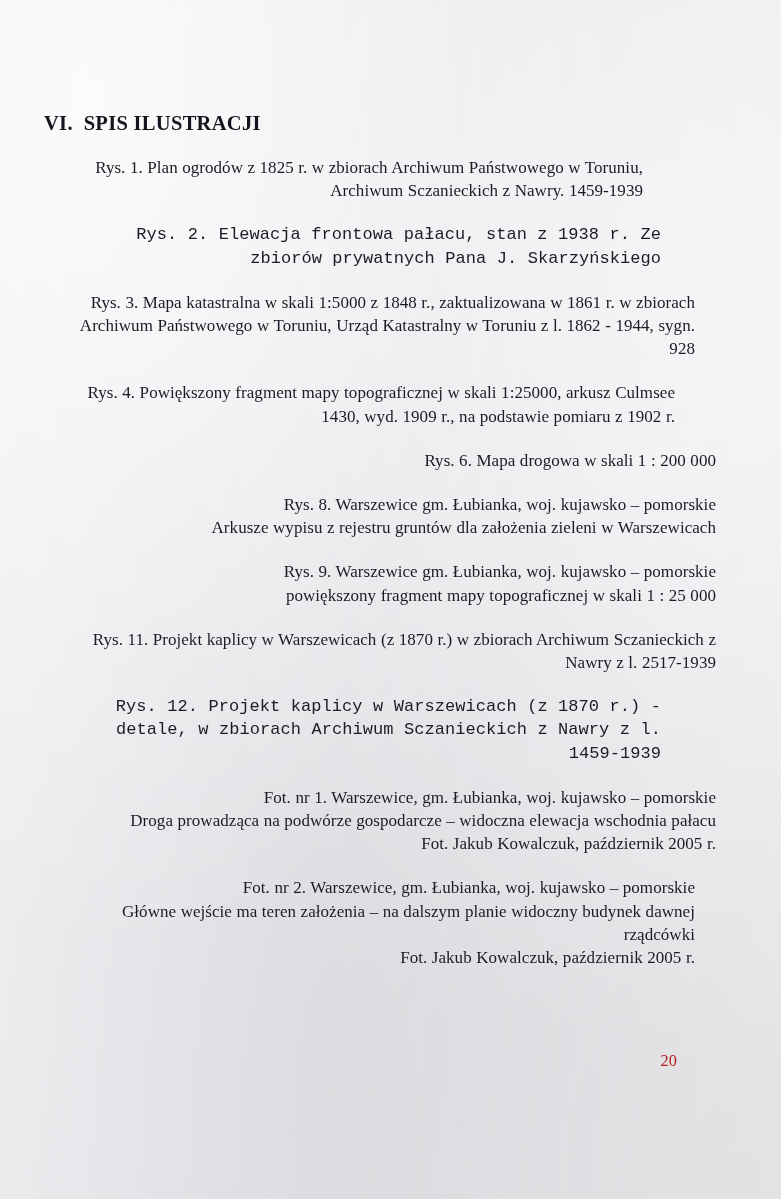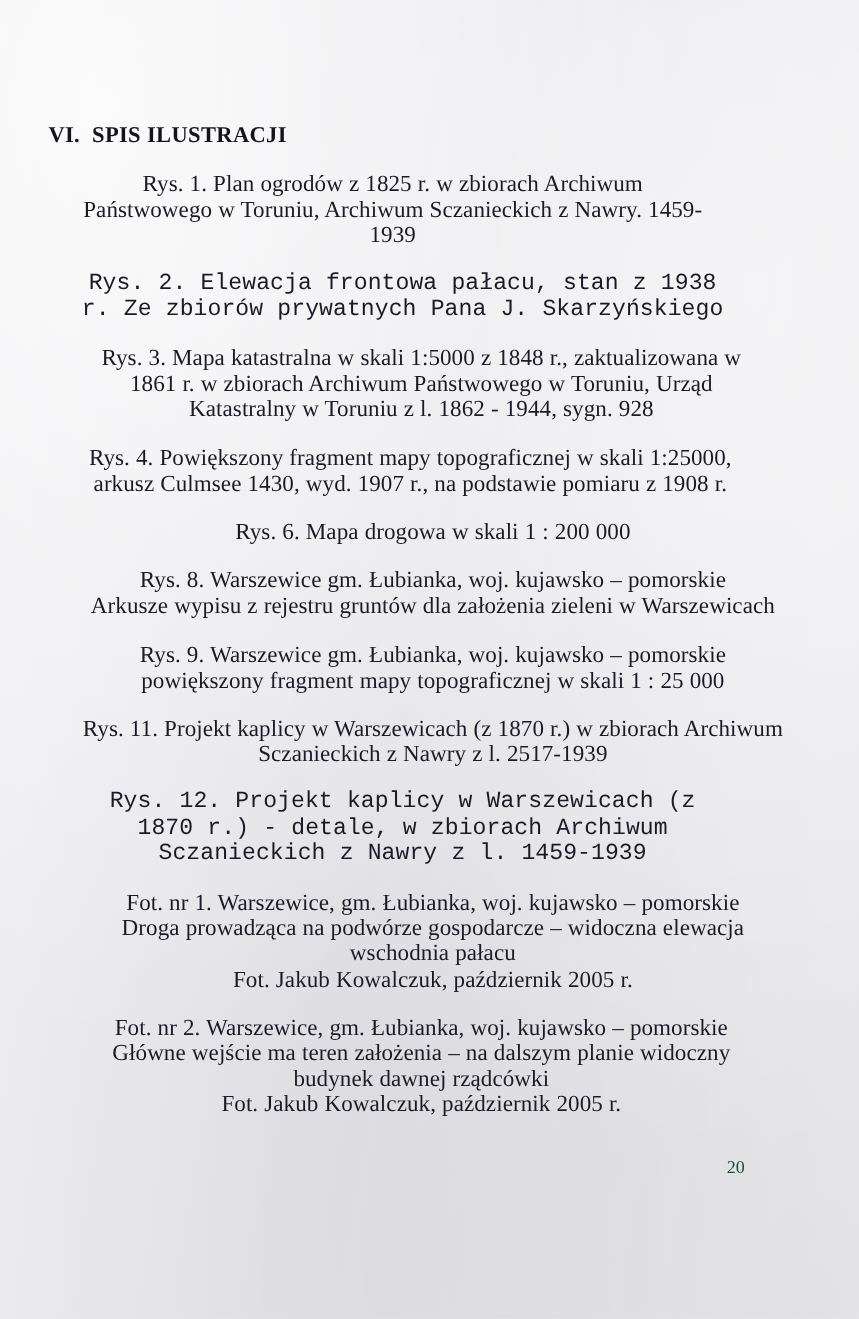--- a/index.html
+++ b/index.html
@@ -53,57 +53,57 @@
 
   .entries {
     position: absolute;
     left: 71px;
     top: 156px;
     width: 645px;
   }
 
   .entry {
     margin: 0 0 21px 0;
-    font-size: 21px;
+    font-size: 17px;
     line-height: 23.2px;
     color: #1b1b28;
-    text-align: center;
+    text-align: right;
     letter-spacing: 0.05px;
     word-spacing: 0.2px;
   }
   .entry:last-child { margin-bottom: 0; }
   .w-570 { width: 572px; }
   .w-588 { width: 590px; font-family: Liberation Mono, monospace; }
   .w-600 { width: 604px; }
   .w-620 { width: 624px; }
   .w-645 { width: 645px; }
 
   .page-number {
     position: absolute;
     right: 104px;
     bottom: 38px;
     font-size: 16.4px;
-    color: #14532d;
+    color: #b91c1c;
   }
 </style>
 </head>
 <body>
 
 <div class="paper-texture"></div>
 
 <div class="page">
 
   <h1 class="section-heading">VI.  SPIS ILUSTRACJI</h1>
 
   <div class="entries">
 
     <p class="entry w-570">Rys. 1. Plan ogrodów z 1825 r. w zbiorach Archiwum Państwowego w Toruniu, Archiwum Sczanieckich z Nawry. 1459-1939</p>
     <p class="entry w-588">Rys. 2. Elewacja frontowa pałacu, stan z 1938 r. Ze zbiorów prywatnych Pana J. Skarzyńskiego</p>
     <p class="entry w-620">Rys. 3. Mapa katastralna w skali 1:5000 z 1848 r., zaktualizowana w 1861 r. w zbiorach Archiwum Państwowego w Toruniu, Urząd Katastralny w Toruniu z l. 1862 - 1944, sygn. 928</p>
-    <p class="entry w-600">Rys. 4. Powiększony fragment mapy topograficznej w skali 1:25000, arkusz Culmsee 1430, wyd. 1907 r., na podstawie pomiaru z 1908 r.</p>
+    <p class="entry w-600">Rys. 4. Powiększony fragment mapy topograficznej w skali 1:25000, arkusz Culmsee 1430, wyd. 1909 r., na podstawie pomiaru z 1902 r.</p>
     <p class="entry w-645">Rys. 6. Mapa drogowa w skali 1 : 200 000</p>
     <p class="entry w-645">Rys. 8. Warszewice gm. Łubianka, woj. kujawsko – pomorskie<br>Arkusze wypisu z rejestru gruntów dla założenia zieleni w Warszewicach</p>
     <p class="entry w-645">Rys. 9. Warszewice gm. Łubianka, woj. kujawsko – pomorskie<br>powiększony fragment mapy topograficznej w skali 1 : 25 000</p>
     <p class="entry w-645">Rys. 11. Projekt kaplicy w Warszewicach (z 1870 r.) w zbiorach Archiwum Sczanieckich z Nawry z l. 2517-1939</p>
     <p class="entry w-588">Rys. 12. Projekt kaplicy w Warszewicach (z 1870 r.) - detale, w zbiorach Archiwum Sczanieckich z Nawry z l. 1459-1939</p>
     <p class="entry w-645">Fot. nr 1. Warszewice, gm. Łubianka, woj. kujawsko – pomorskie<br>Droga prowadząca na podwórze gospodarcze – widoczna elewacja wschodnia pałacu<br>Fot. Jakub Kowalczuk, październik 2005 r.</p>
     <p class="entry w-620">Fot. nr 2. Warszewice, gm. Łubianka, woj. kujawsko – pomorskie<br>Główne wejście ma teren założenia – na dalszym planie widoczny budynek dawnej rządcówki<br>Fot. Jakub Kowalczuk, październik 2005 r.</p>
 
   </div>
 

